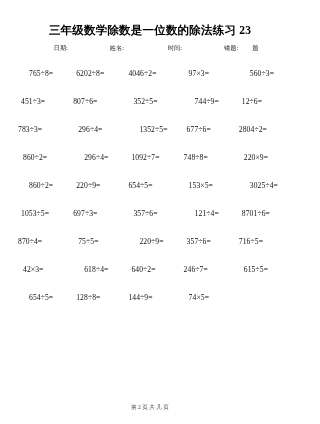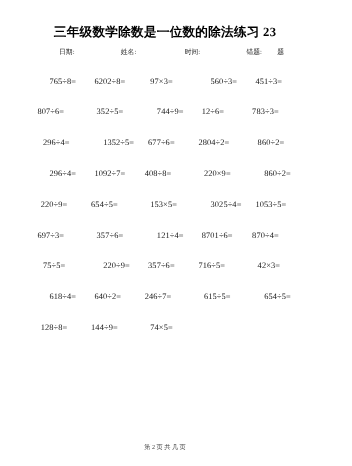--- a/index.html
+++ b/index.html
@@ -12,21 +12,21 @@
     height: 424px;
     overflow: hidden;
     font-family: "Liberation Serif", "DejaVu Serif", serif;
     color: #111111;
   }
   .page {
     position: relative;
     width: 300px;
     height: 424px;
     box-sizing: border-box;
-    padding: 0 28px;
+    padding: 0 12px;
   }
   .title {
     text-align: center;
     font-size: 11.5px;
     font-weight: bold;
     letter-spacing: 0.2px;
     margin: 0;
     padding-top: 24px;
     line-height: 13px;
     white-space: nowrap;
@@ -97,40 +97,41 @@
     <span class="meta-item name">姓名:</span>
     <span class="meta-item time">时间:</span>
     <span class="meta-item wrong">错题:</span>
     <span class="meta-item count">题</span>
   </div>
 
   <div class="problems">
 
     <div class="cell c0">765÷8=</div>
     <div class="cell c1">6202÷8=</div>
+    <div class="cell c2">4046÷2=</div>
     <div class="cell c3">97×3=</div>
 
     <div class="cell c0">560÷3=</div>
     <div class="cell c1">451÷3=</div>
     <div class="cell c2">807÷6=</div>
     <div class="cell c3">352÷5=</div>
 
     <div class="cell c0">744÷9=</div>
     <div class="cell c1">12÷6=</div>
     <div class="cell c2">783÷3=</div>
     <div class="cell c3">296÷4=</div>
 
     <div class="cell c0">1352÷5=</div>
     <div class="cell c1">677÷6=</div>
     <div class="cell c2">2804÷2=</div>
     <div class="cell c3">860÷2=</div>
 
     <div class="cell c0">296÷4=</div>
     <div class="cell c1">1092÷7=</div>
-    <div class="cell c2">408÷8=</div>
+    <div class="cell c2">748÷8=</div>
     <div class="cell c3">220×9=</div>
 
     <div class="cell c0">860÷2=</div>
     <div class="cell c1">220÷9=</div>
     <div class="cell c2">654÷5=</div>
     <div class="cell c3">153×5=</div>
 
     <div class="cell c0">3025÷4=</div>
     <div class="cell c1">1053÷5=</div>
     <div class="cell c2">697÷3=</div>

